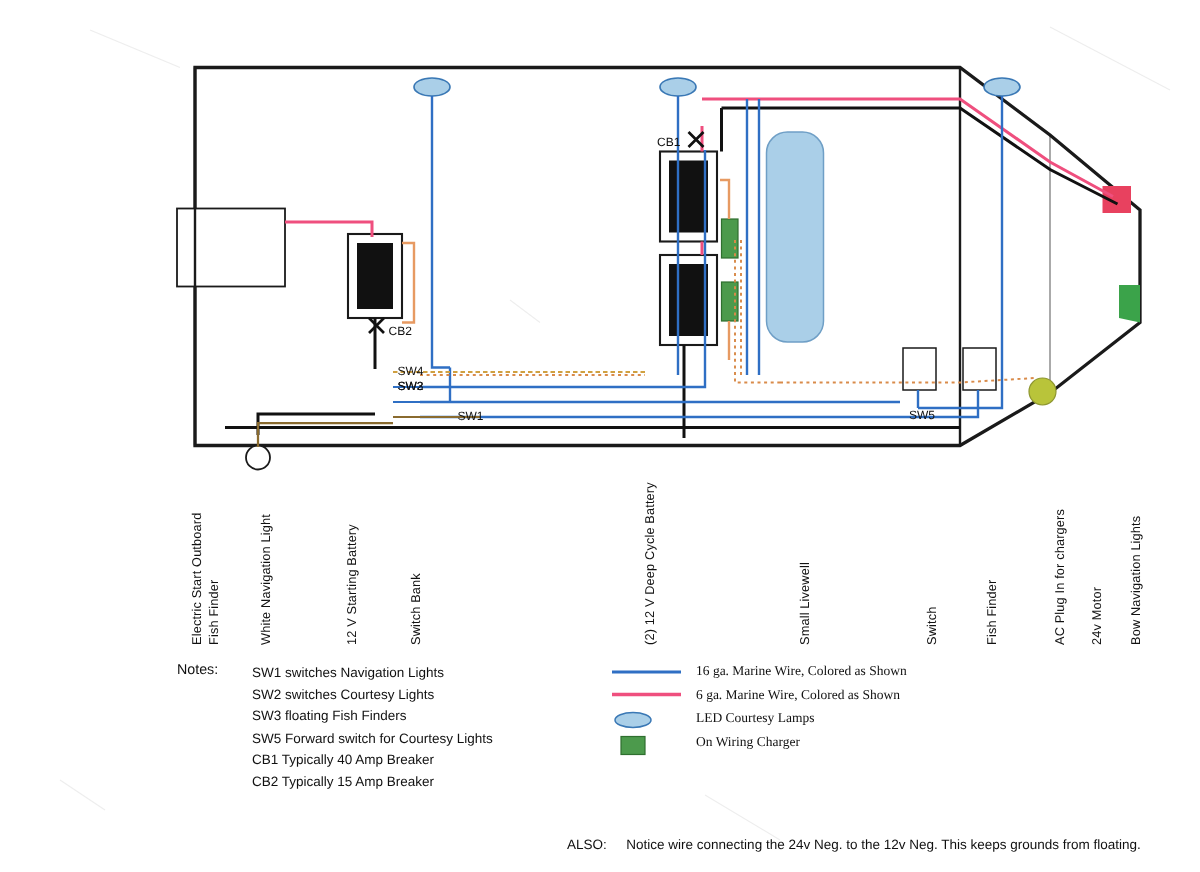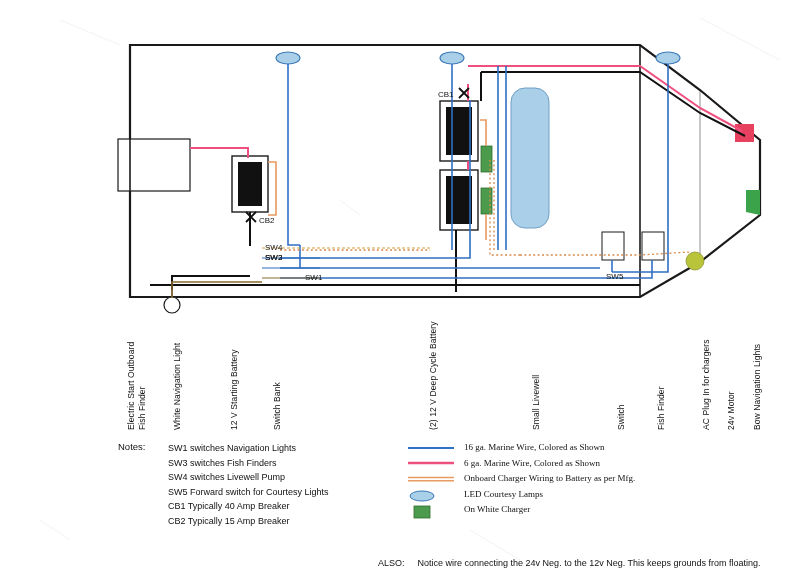--- a/index.html
+++ b/index.html
@@ -200,22 +200,22 @@
   <div class="vlabel" style="left:531px;top:430px;">Small Livewell</div>
   <div class="vlabel" style="left:616px;top:430px;">Switch</div>
   <div class="vlabel" style="left:656px;top:430px;">Fish Finder</div>
   <div class="vlabel" style="left:701px;top:430px;">AC Plug In for chargers</div>
   <div class="vlabel" style="left:726px;top:430px;">24v Motor</div>
   <div class="vlabel" style="left:752px;top:430px;">Bow Navigation Lights</div>
 
   <div class="notes-title">Notes:</div>
   <div class="notes" style="left:168px;top:441px;">
     <div class="note-line">SW1 switches Navigation Lights</div>
-    <div class="note-line">SW3 switches Fish Finders</div>
-    <div class="note-line">SW4 switches Livewell Pump</div>
+    <div class="note-line">SW2 switches Courtesy Lights</div>
+    <div class="note-line">SW3 floating Fish Finders</div>
     <div class="note-line">SW5 Forward switch for Courtesy Lights</div>
     <div class="note-line">CB1 Typically 40  Amp Breaker</div>
     <div class="note-line">CB2 Typically 15  Amp Breaker</div>
   </div>
 
   <div class="legend">
     <div class="legend-row">
       <span class="legend-swatch">
         <svg width="46" height="10" viewBox="0 0 46 10">
             <line x1="0" y1="5" x2="46" y2="5" stroke="#2f6fc4" stroke-width="2"></line>
@@ -226,42 +226,33 @@
     <div class="legend-row">
       <span class="legend-swatch">
         <svg width="46" height="10" viewBox="0 0 46 10">
             <line x1="0" y1="5" x2="46" y2="5" stroke="#ef4f7e" stroke-width="2.4"></line>
           </svg>
       </span>
       <span class="legend-text">6 ga. Marine Wire, Colored as Shown</span>
     </div>
     <div class="legend-row">
       <span class="legend-swatch">
-        <svg width="46" height="10" viewBox="0 0 46 10">
-          <line x1="0" y1="3.5" x2="46" y2="3.5" stroke="#e79a62" stroke-width="1.5"></line>
-          <line x1="0" y1="6.8" x2="46" y2="6.8" stroke="#e79a62" stroke-width="1.5"></line>
-        </svg>
-      </span>
-      <span class="legend-text">Onboard Charger Wiring to Battery as per Mfg.</span>
-    </div>
-    <div class="legend-row">
-      <span class="legend-swatch">
         <svg width="46" height="12" viewBox="0 0 46 12">
             <ellipse cx="14" cy="6" rx="12" ry="5" fill="#aacfe8" stroke="#3a78b5" stroke-width="1"></ellipse>
           </svg>
       </span>
       <span class="legend-text">LED Courtesy Lamps</span>
     </div>
     <div class="legend-row">
       <span class="legend-swatch">
         <svg width="46" height="14" viewBox="0 0 46 14">
             <rect x="6" y="1" width="16" height="12" fill="#4c9a4c" stroke="#2f6f2f" stroke-width="0.8"></rect>
           </svg>
       </span>
-      <span class="legend-text">On White Charger</span>
+      <span class="legend-text">On Wiring Charger</span>
     </div>
   </div>
 
   <div class="also">
     <span>ALSO:</span>
     <span style="display:inline-block;width:8px;"></span>
     <span>Notice wire connecting the 24v Neg. to the 12v Neg. This keeps grounds from floating.</span>
   </div>
 
 </div>

